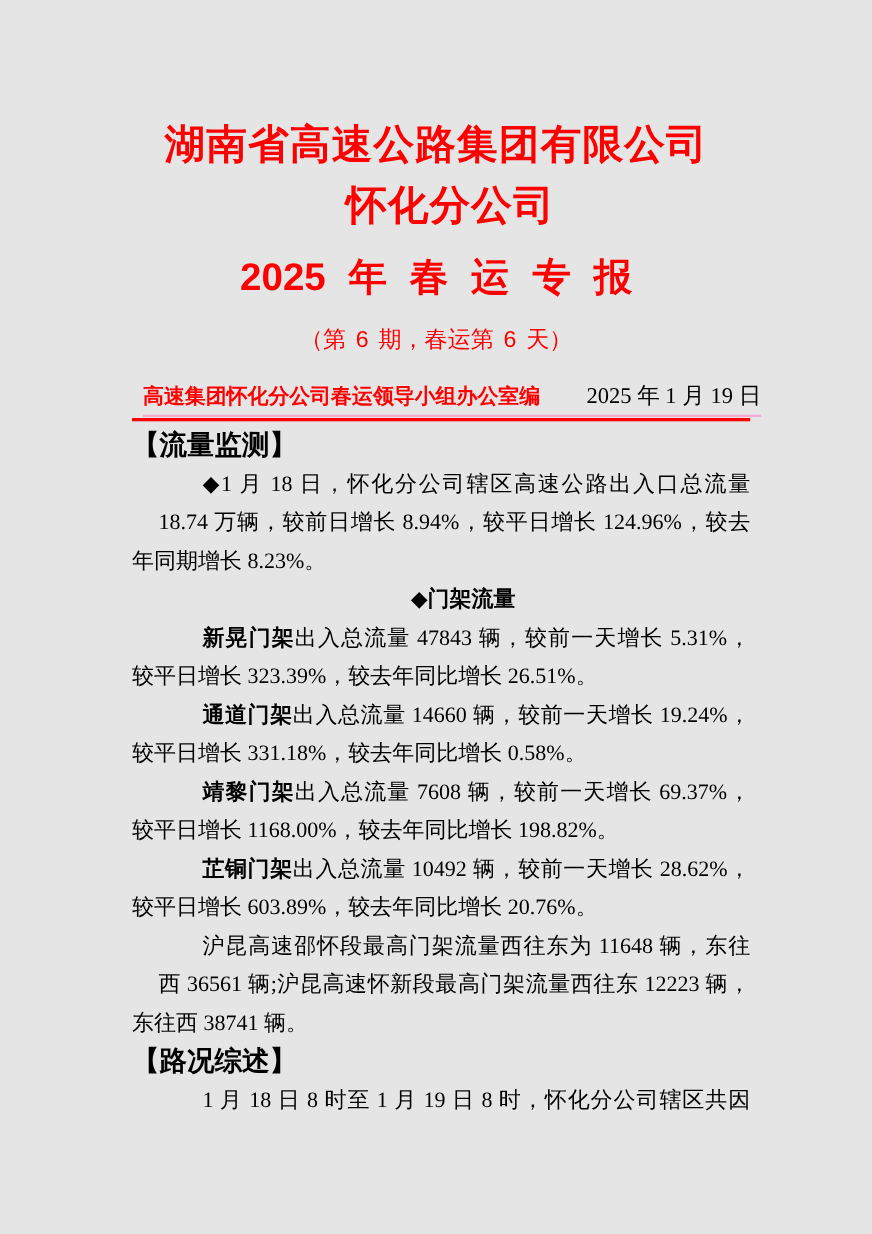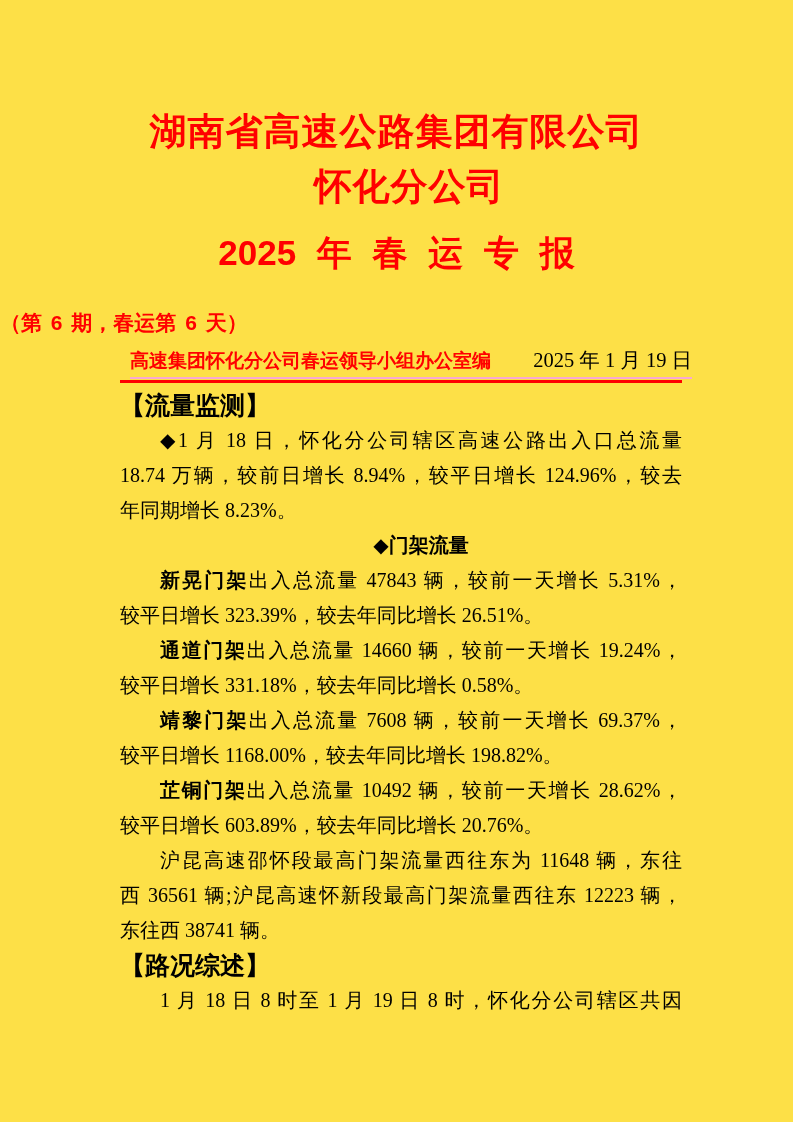--- a/index.html
+++ b/index.html
@@ -1,20 +1,20 @@
 <!DOCTYPE html>
 <html><head>
 <meta charset="utf-8">
 <style>
   html,body { margin:0; padding:0; background:#ffffff; }
   .page {
     position: relative;
     width: 793px;
     height: 1122px;
-    background: #fde047;
+    background: #e5e5e5;
     overflow: hidden;
     font-family: "Liberation Serif", "DejaVu Serif", serif;
   }
   
   .org-line {
     position: absolute;
     left: 0; width: 100%;
     text-align: center;
     color: #ff0000;
     font-family: "Liberation Sans", "DejaVu Sans", sans-serif;
@@ -33,24 +33,25 @@
     color: #ff0000;
     font-family: "Liberation Sans", "DejaVu Sans", sans-serif;
     font-weight: 700;
     font-size: 35px;
     line-height: 50px;
     word-spacing: 11px;
     white-space: nowrap;
   }
   .issue-info {
     position: absolute;
-    top: 306px; left: 0; width: 100%;
+    top: 292px; left: 0; width: 100%;
+    text-align: center;
     color: #ff0000;
     font-family: "Liberation Sans", "DejaVu Sans", sans-serif;
-    font-weight: 700;
+    font-weight: 400;
     font-size: 21px;
     line-height: 34px;
     word-spacing: 3px;
     white-space: nowrap;
   }
   
   .editor {
     position: absolute;
     left: 130px; top: 347px; width: 562px;
     display: flex;
@@ -80,21 +81,21 @@
   
   .bodytext {
     position: absolute;
     left: 120px; top: 388px; width: 562px;
     color: #000000;
     font-size: 20px;
     line-height: 35px;
   }
   .line { height: 35px; overflow: visible; }
   .indent { padding-left: 40px; text-align: center; }
-  .fill { text-align: justify; text-align-last: justify; }
+  .fill { text-align: justify; text-align-last: justify; margin-left: 24px; }
   .pfx {
     font-family: "Liberation Sans", "DejaVu Sans", sans-serif;
     font-weight: 700;
   }
   .heading span {
     font-family: Liberation Serif, serif;
     font-weight: 700;
     font-size: 25px;
   }
 </style>

